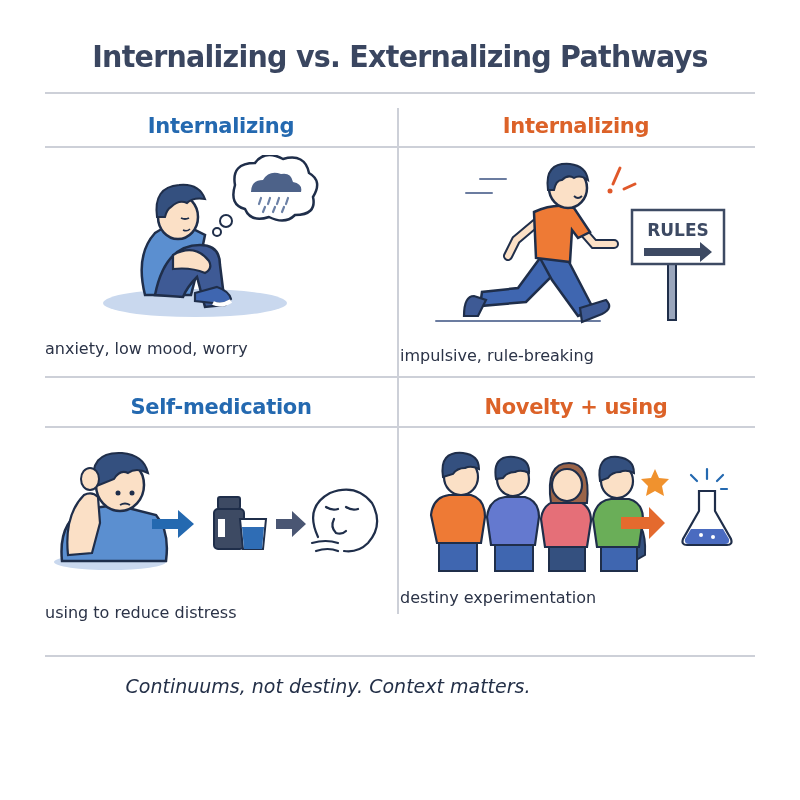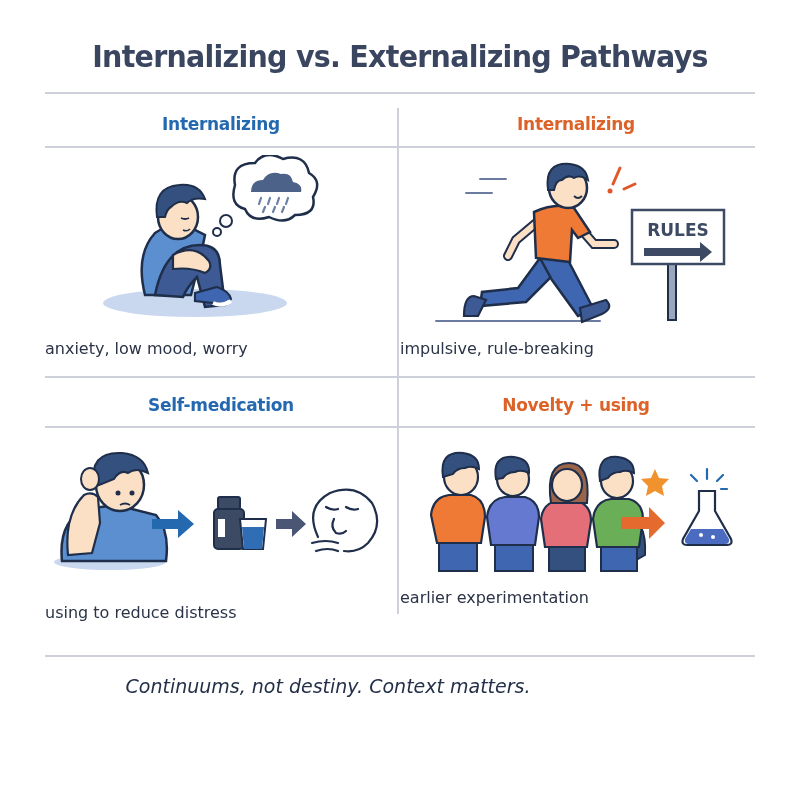--- a/index.html
+++ b/index.html
@@ -11,21 +11,21 @@
       text-align: center; font-size: 31px; font-weight: bold;
       color: #3a4660; letter-spacing: -0.8px;
       font-family: "DejaVu Sans", sans-serif;
       transform: scaleX(0.92);
     }
     .hline { position: absolute; left: 45px; width: 710px; height: 2px; background: #cdd0d8; }
     .vline { position: absolute; left: 397px; top: 108px; width: 2px; height: 506px; background: #cdd0d8; }
 
     .cell-head {
       position: absolute; width: 352px; text-align: center;
-      font-size: 17px; font-weight: bold; letter-spacing: -0.3px;
+      font-size: 21px; font-weight: bold; letter-spacing: -0.3px;
     }
     .cell-head.int { color: #2469b0; }
     .cell-head.ext { color: #dc6228; }
 
     .caption {
       position: absolute; width: 352px; text-align: left;
       font-size: 16px; color: #2b3347;
     }
 
     .art { position: absolute; }
@@ -112,21 +112,21 @@
   <path d="M118 32 q-4 -28 22 -26 q16 2 18 16 q-8 -6 -14 -2 q-6 -4 -12 2 q-6 0 -8 10z" fill="#34507f" stroke="#1f2e4a" stroke-width="2"></path>
   <path d="M144 38 q4 4 8 0" stroke="#1f2e4a" stroke-width="1.8" fill="none"></path>
 
   <g>
     <rect x="238" y="102" width="8" height="60" fill="#9aa6bc" stroke="#1f2e4a" stroke-width="2"></rect>
     <rect x="202" y="52" width="92" height="54" fill="#fff" stroke="#3d4a63" stroke-width="2.5"></rect>
     <text x="248" y="78" text-anchor="middle" font-family="DejaVu Sans, sans-serif" font-weight="bold" font-size="17" fill="#3d4a63">RULES</text>
     <path d="M214 90 l56 0 l0 -6 l12 10 l-12 10 l0 -6 l-56 0z" fill="#3d4a63"></path>
   </g>
 </svg>
-<div class="caption" style="left:400px; top:339px">impulsive, rule-breaking</div>
+<div class="caption" style="left:400px; top:346px">impulsive, rule-breaking</div>
 
 <div class="cell-head int" style="left:45px; top:395px">Self-medication</div>
 <svg class="art" style="left:50px; top:445px" width="340" height="130" viewBox="0 0 340 130">
   <ellipse cx="60" cy="117" rx="56" ry="8" fill="#c9d8ee"></ellipse>
   <path d="M12 116 q-4 -40 24 -52 l30 -4 l40 10 q14 16 10 46z" fill="#5b8fd0" stroke="#1f2e4a" stroke-width="2.5"></path>
   <path d="M18 110 q-4 -40 16 -60 q8 -4 14 2 l2 26 l-8 30z" fill="#fbe0c6" stroke="#1f2e4a" stroke-width="2.2"></path>
   <ellipse cx="70" cy="40" rx="24" ry="26" fill="#fbe0c6" stroke="#1f2e4a" stroke-width="2.5"></ellipse>
   <path d="M44 42 q-6 -36 28 -34 q22 2 26 20 q-12 -6 -20 0 q-8 -4 -14 6z" fill="#34507f" stroke="#1f2e4a" stroke-width="2"></path>
   <ellipse cx="40" cy="34" rx="9" ry="11" fill="#fbe0c6" stroke="#1f2e4a" stroke-width="2"></ellipse>
   <circle cx="68" cy="48" r="2.5" fill="#1f2e4a"></circle>
@@ -192,15 +192,15 @@
         <line x1="282" y1="34" x2="282" y2="24"></line>
       <line x1="292" y1="36" x2="298" y2="30"></line>
         <line x1="296" y1="44" x2="302" y2="44"></line>
     </g>
     <path d="M274 46 l16 0 l0 20 l16 28 q2 6 -4 6 l-40 0 q-6 0 -4 -6 l16 -28z" fill="#fff" stroke="#1f2e4a" stroke-width="2.2"></path>
     <path d="M266 84 l32 0 l6 10 q1 5 -4 5 l-36 0 q-5 0 -4 -5z" fill="#4a6bc0"></path>
     <circle cx="276" cy="90" r="2" fill="#fff"></circle>
       <circle cx="288" cy="92" r="2" fill="#fff"></circle>
   </g>
 </svg>
-<div class="caption" style="left:400px; top:588px">earlier experimentation</div>
+<div class="caption" style="left:400px; top:588px">destiny experimentation</div>
 
 <div class="footer">Continuums, not destiny. Context matters.</div>
 
 </body></html>

